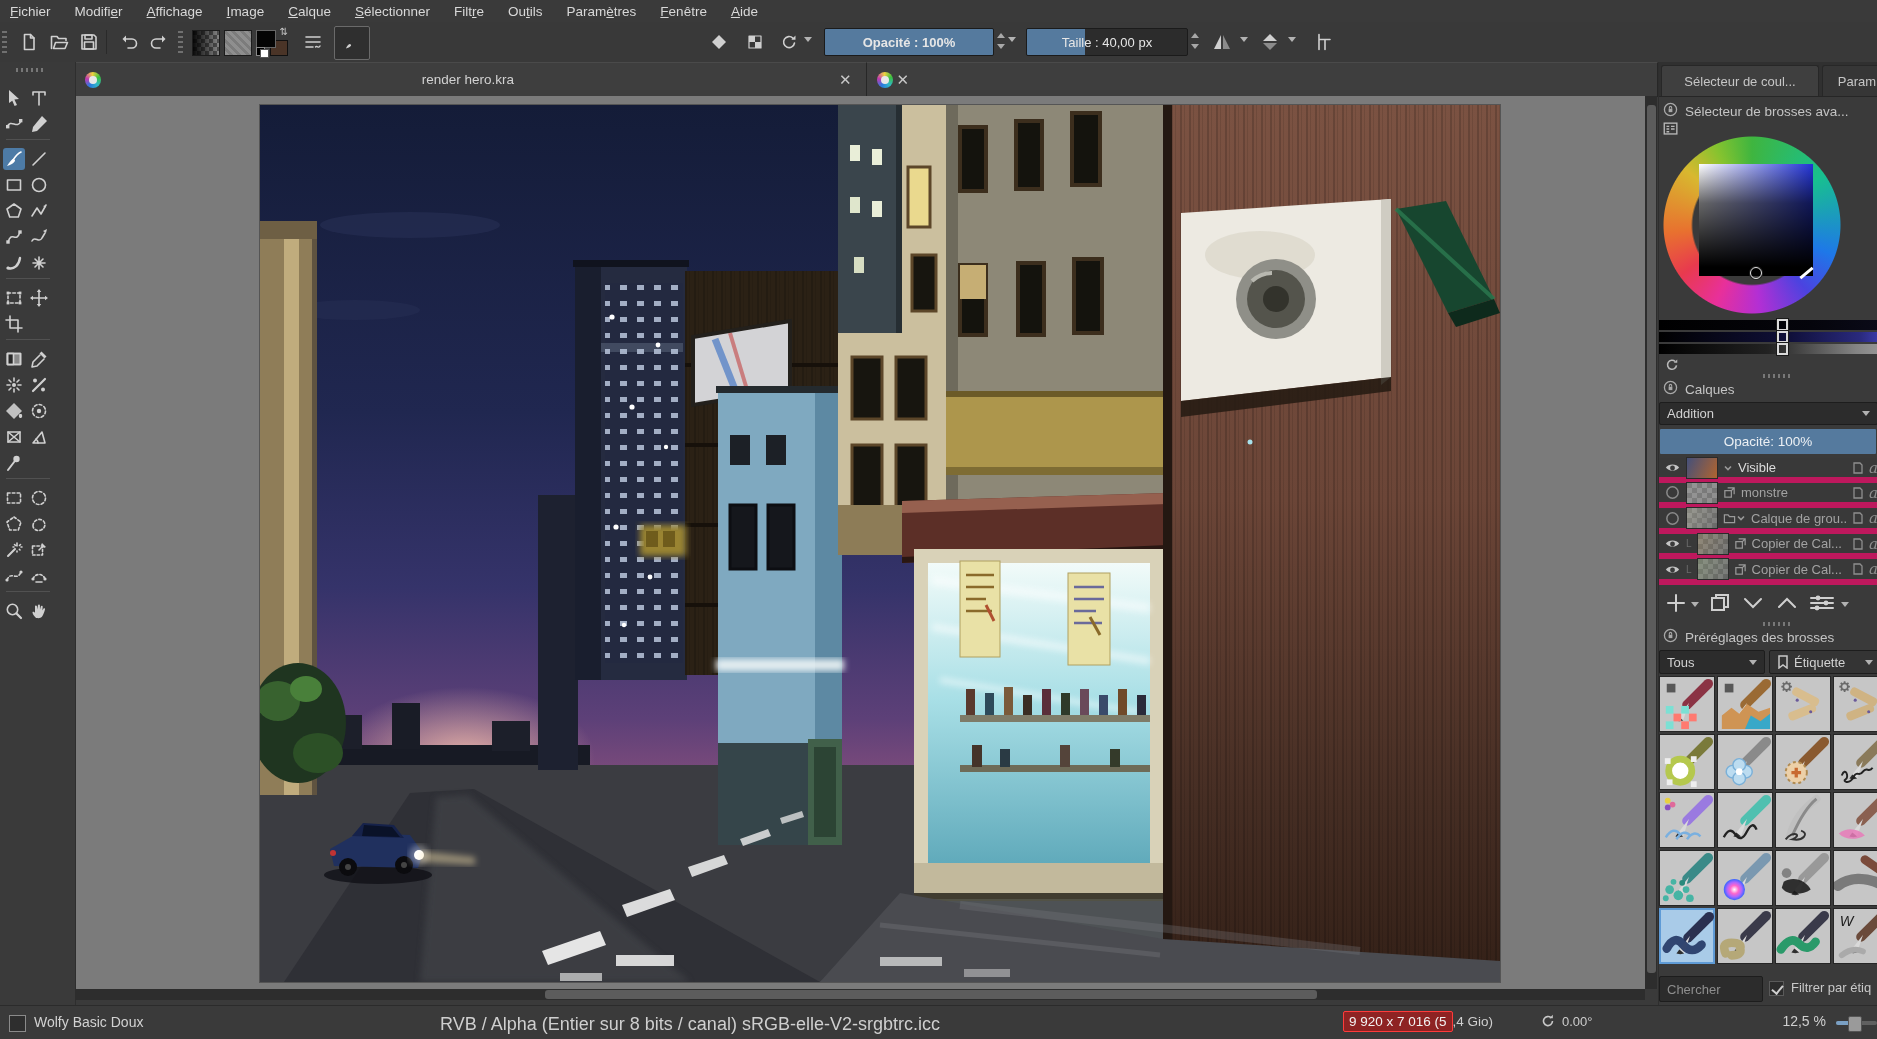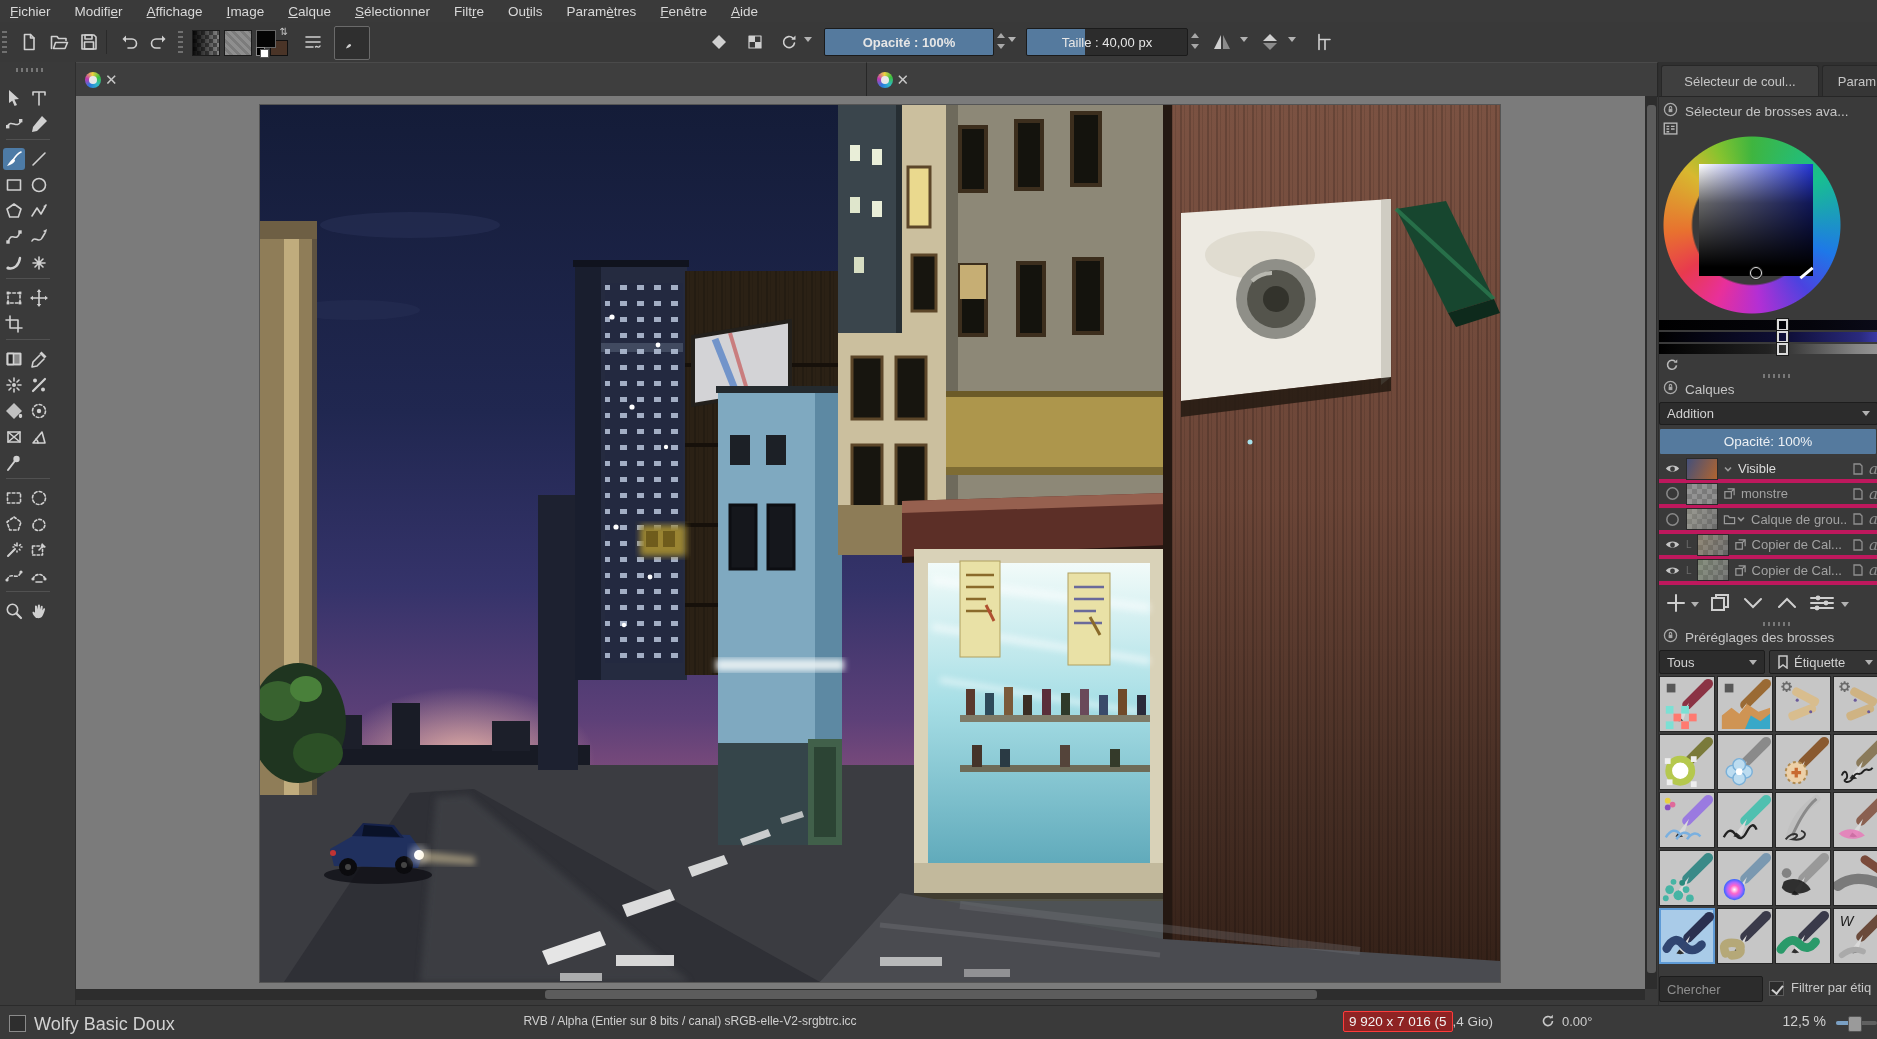--- a/index.html
+++ b/index.html
@@ -66,21 +66,21 @@
     background:conic-gradient(from 0deg,#3fb53f,#18c08f 55deg,#1e78e8 110deg,#4b43e0 140deg,#b32fd4 175deg,#e8309a 205deg,#e83a4e 235deg,#e8712f 265deg,#d8b82f 310deg,#86c32f 335deg,#3fb53f);
     -webkit-mask:radial-gradient(circle closest-side,transparent 0 59px,#000 61px 88px,transparent 89px);
     mask:radial-gradient(circle closest-side,transparent 0 59px,#000 61px 88px,transparent 89px);}
   .svbox{position:absolute;background:linear-gradient(to bottom,rgba(0,0,0,0) 0%,rgba(0,0,0,.6) 35%,#000 92%),linear-gradient(to right,#fff,#2334d6);}
   .svcur{position:absolute;width:10px;height:10px;border:1.6px solid #e4e4e4;border-radius:50%;box-shadow:0 0 0 1px #222;}
   .htick{position:absolute;width:3px;height:16px;background:#fff;}
   .strip{position:absolute;left:0;width:219px;height:10px;}
   .strip .hnd{position:absolute;top:-1px;width:11px;height:12px;border:2px solid #dadada;box-shadow:0 0 0 1px #1a1a1a;box-sizing:border-box;}
   .combo2{position:absolute;background:#2c2c2c;border:1px solid #1d1d1d;border-radius:2px;display:flex;align-items:center;justify-content:space-between;padding:0 7px;box-sizing:border-box;color:#d2d2d2;}
   .opbar{position:absolute;background:#557a9e;display:flex;align-items:center;justify-content:center;color:#ecf0f4;font-size:13.5px;border-radius:1px;}
-  .lrow{position:absolute;left:0;width:219px;height:25px;display:flex;align-items:center;gap:5px;padding-left:5px;box-sizing:border-box;background:#393939;border-bottom:4px solid #be185d;}
+  .lrow{position:absolute;left:0;width:219px;height:25px;display:flex;align-items:center;gap:5px;padding-left:5px;box-sizing:border-box;background:#393939;border-bottom:6px solid #be185d;}
   .lrow .nm{flex:1;font-size:13px;white-space:nowrap;overflow:hidden;}
   .thumb{width:30px;height:20px;background:repeating-conic-gradient(#9b9b9b 0 25%,#787878 0 50%) 0 0/10px 10px;border:1px solid #2a2a2a;flex:0 0 30px;position:relative;}
   .thumb i{position:absolute;inset:0;}
   .lbtns{position:absolute;display:flex;align-items:center;gap:10px;color:#cfcfcf;}
   .lbtns svg{stroke:#cfcfcf;fill:none;stroke-width:2;stroke-linecap:round;}
   .bcell{position:absolute;width:56px;height:56px;background:#c6c6c6;box-sizing:border-box;border:1px solid #262626;}
   .bcell.sel{background:#a9cbe8;border:2px solid #5f9bd6;}
   .search{position:absolute;background:#2c2c2c;border:1px solid #1d1d1d;border-radius:2px;color:#8e8e8e;display:flex;align-items:center;padding:0 7px;box-sizing:border-box;}
   .cbx{position:absolute;width:15px;height:15px;background:#2c2c2c;border:1px solid #5a5a5a;box-sizing:border-box;}
   .cbx:after{content:"";position:absolute;left:4px;top:1px;width:5px;height:9px;border-right:2px solid #cfcfcf;border-bottom:2px solid #cfcfcf;transform:rotate(40deg);}
@@ -220,20 +220,21 @@
       <div class="tbtn" style="left: 1308px; width: 32px;">
         <svg viewBox="0 0 20 20" width="20" height="20">
           <path d="M5 2.5v15M5 7.5h11M11 7.5v10"></path>
         </svg>
       </div>
     </div>
 
   <div id="tabbar" class="abs">
     <div class="doc-tab">
       <span class="kicon"></span>
+      <span class="title">render hero.kra</span>
       <span class="tab-close">✕</span>
     </div>
     <div class="doc-tab">
       <span class="kicon"></span>
       <span class="tab-close">✕</span>
     </div>
   </div>
 
   <div id="workspace" class="abs">
     <svg id="painting" viewBox="0 0 1240 877" preserveAspectRatio="none">
@@ -1054,22 +1055,22 @@
       </div>
     <div class="search" style="left:0;top:914px;width:104px;height:26px;">
       <span>Chercher</span>
     </div>
     <div class="cbx" style="left:110px;top:919px;"></div>
     <div class="abs" style="left:132px;top:918px;white-space:nowrap;color:#c8c8c8;">Filtrer par étiq</div>
   </div>
 
   <div id="statusbar" class="abs">
     <div class="abs" style="left:9px;top:9px;width:15px;height:15px;border:1px solid #8a8a8a;background:#2e2e2e;"></div>
-    <div class="abs" style="left:34px;top:8px;font-size:18px;color:#d2d2d2;">Wolfy Basic Doux</div>
-    <div class="abs" style="left:430px;top:8px;width:520px;text-align:center;font-size:12px;color:#cfcfcf;">RVB / Alpha (Entier sur 8 bits / canal) sRGB-elle-V2-srgbtrc.icc</div>
+    <div class="abs" style="left:34px;top:8px;font-size:14px;color:#d2d2d2;">Wolfy Basic Doux</div>
+    <div class="abs" style="left:430px;top:8px;width:520px;text-align:center;font-size:18px;color:#cfcfcf;">RVB / Alpha (Entier sur 8 bits / canal) sRGB-elle-V2-srgbtrc.icc</div>
     <div class="abs" style="left:1343px;top:5px;display:flex;align-items:center;font-size:13.5px;">
       <span class="redbox">9 920 x 7 016 (5</span>
       <span style="color:#cfcfcf;">,4 Gio)</span>
     </div>
     <div class="abs" style="left:1540px;top:7px;display:flex;align-items:center;gap:6px;">
       <svg width="16" height="16" viewBox="0 0 16 16">
           <path d="M12.5 8a4.5 4.5 0 1 1-1.4-3.2" fill="none" stroke="#c8c8c8" stroke-width="1.6"></path>
           <path d="M12.8 1.8v3.4h-3.4z" fill="#c8c8c8"></path>
         </svg>
       <span>0.00°</span>

